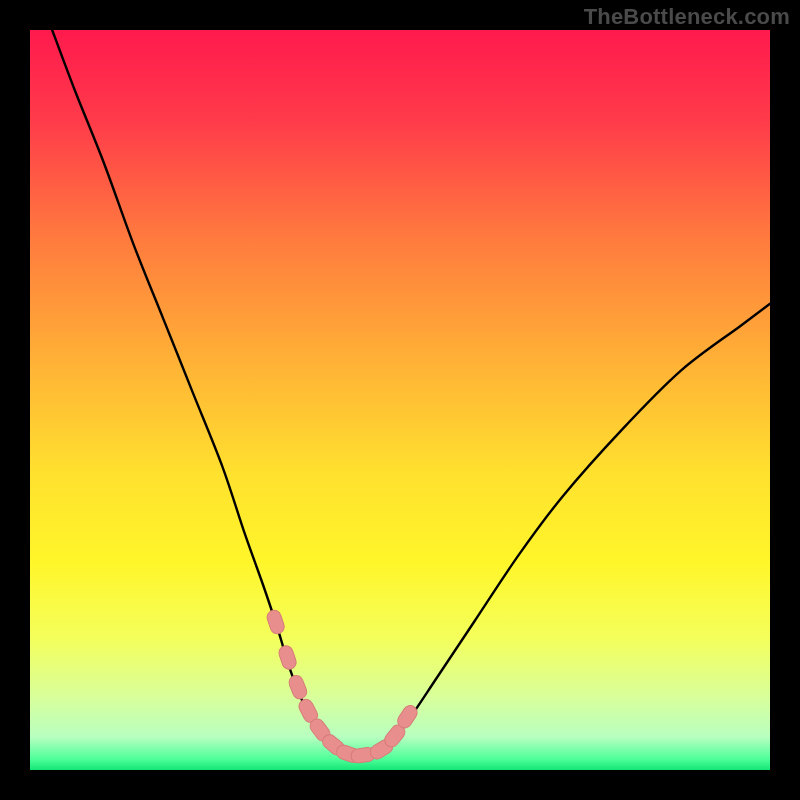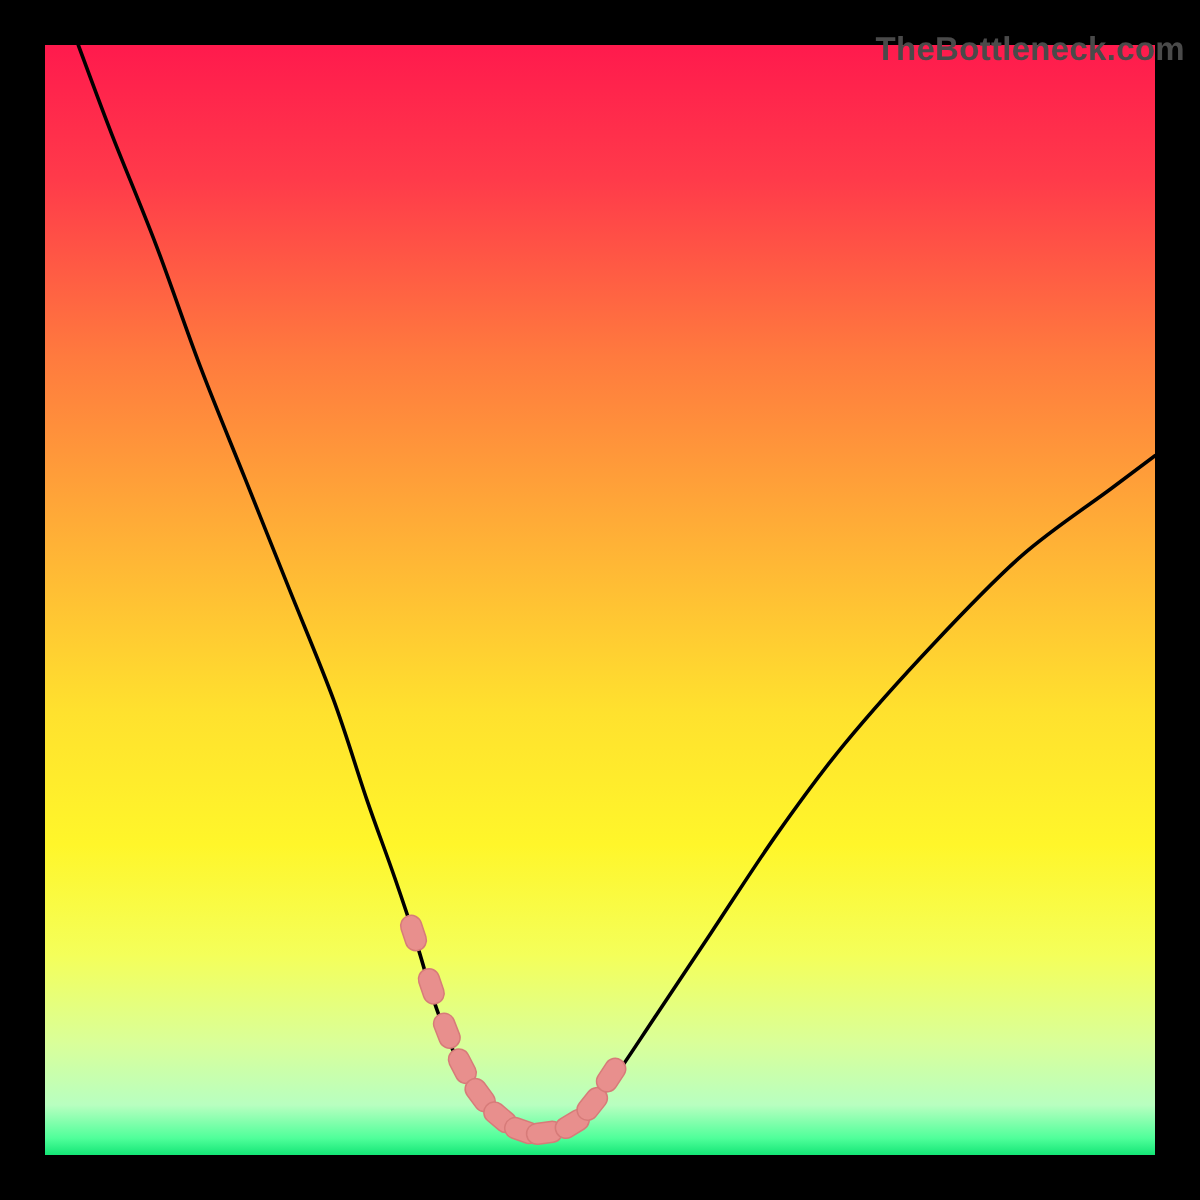--- a/index.html
+++ b/index.html
@@ -12,21 +12,21 @@
     overflow: hidden;
   }
   .frame {
     position: relative;
     width: 800px;
     height: 800px;
     background: #000;
   }
   .watermark {
     position: absolute;
-    top: 20px;
+    top: 4px;
     right: 10px;
     color: #4a4a4a;
     font-size: 22px;
     font-weight: 600;
     letter-spacing: 0.2px;
     z-index: 5;
     user-select: none;
   }
   .plot-area {
     position: absolute;

